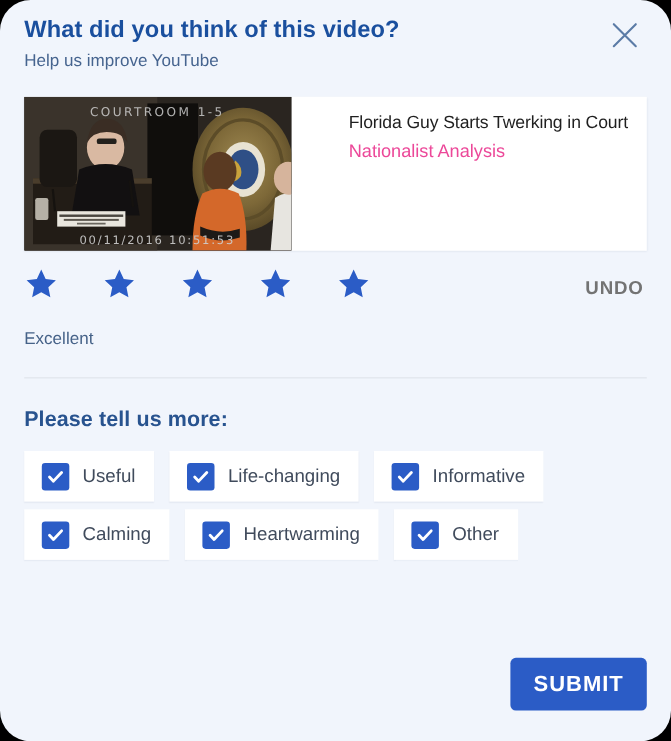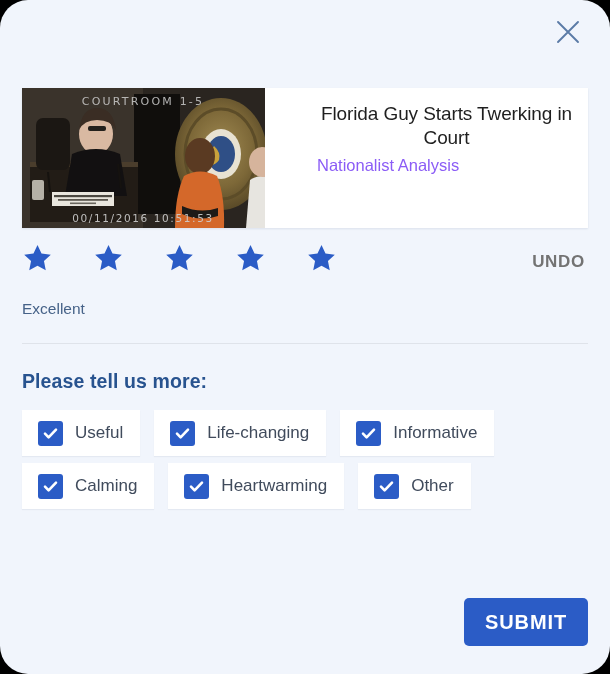--- a/index.html
+++ b/index.html
@@ -84,30 +84,29 @@
     background: #1d1a17;
     overflow: hidden;
   }
   .thumbnail svg { display: block; width: 243px; height: 140px; }
   .video-meta {
     flex: 1 1 auto;
     padding: 14px 12px 10px 14px;
     min-width: 0;
   }
   .video-title {
-    font-size: 19px;
+    font-size: 16px;
     color: #1f1f1f;
     line-height: 1.24;
     margin: 0;
     letter-spacing: -0.1px;
-    text-align: center;
   }
   .video-channel {
     font-size: 16.5px;
-    color: #8b5cf6;
+    color: #ec4899;
     line-height: 1.3;
     margin: 6px 0 0 0;
   }
 
   
   .rating-row {
     position: absolute;
     left: 22px;
     top: 243px;
     right: 22px;
@@ -219,20 +218,24 @@
     letter-spacing: 0.9px;
     cursor: pointer;
     padding: 0 20px;
   }
 </style>
 </head>
 <body>
 
 <div class="survey-card">
 
+  <div class="header">
+    <div class="header-title">What did you think of this video?</div>
+    <div class="header-subtitle">Help us improve YouTube</div>
+  </div>
 
   <div class="close-button">
     <svg width="26" height="26" viewBox="0 0 26 26" aria-hidden="true">
       <path d="M3 3 L23 23 M23 3 L3 23" stroke="#5b7ba6" stroke-width="1.9" fill="none" stroke-linecap="round"></path>
     </svg>
   </div>
 
   <div class="video-card">
     <div class="thumbnail">
       <svg viewBox="0 0 243 140" preserveAspectRatio="none" aria-hidden="true">

